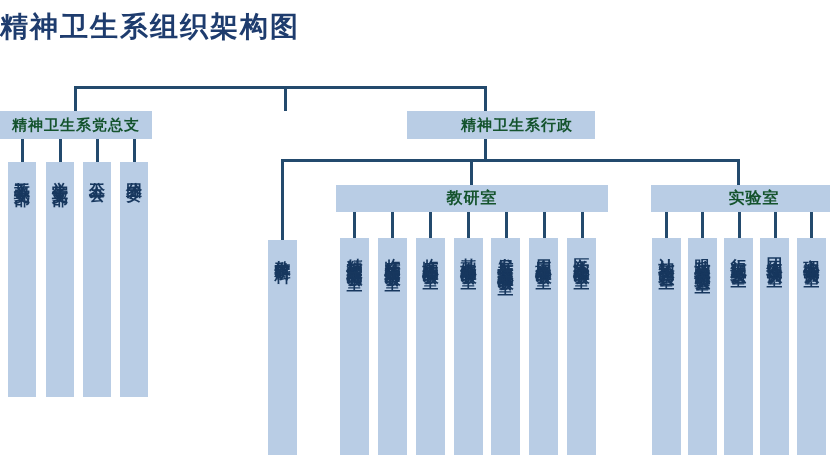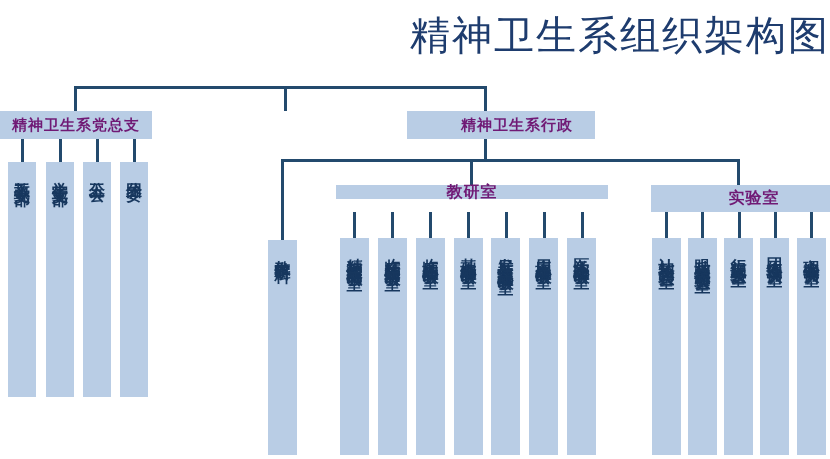--- a/index.html
+++ b/index.html
@@ -5,30 +5,30 @@
   html,body{margin:0;padding:0;background:#ffffff;}
   .canvas{
     position:relative;
     width:830px;height:459px;
     background:#ffffff;
     overflow:hidden;
     font-family:"Liberation Sans", sans-serif;
   }
   .title{
     position:absolute;top:8px;left:0;width:100%;
-    text-align:right;
-    font-size:40px;font-weight:normal;
+    text-align:left;
+    font-size:28px;font-weight:bold;
     color:#1e3c6e;
     letter-spacing:2px;
   }
   .line{position:absolute;background:#234a6d;}
   .hbox{
     position:absolute;
     background:#b9cde5;
-    color:#701a75;
+    color:#14532d;
     font-weight:bold;
     display:flex;align-items:center;justify-content:center;
     font-size:15px;
     letter-spacing:1px;
     white-space:nowrap;
   }
   .hbox.big{font-size:16px;}
   .vbox{
     position:absolute;
     background:#b9cde5;
@@ -99,21 +99,21 @@
     <span>分工会</span>
   </div>
   <div class="vbox" style="left:120px;top:162px;width:28px;height:235px;">
     <span>分团委</span>
   </div>
 
   <div class="vbox" style="left:268px;top:240px;width:29px;height:215px;">
     <span>教学科研科</span>
   </div>
 
-  <div class="hbox big" style="left:336px;top:185px;width:272px;height:14px;">
+  <div class="hbox big" style="left:336px;top:185px;width:272px;height:27px;">
     <span>教研室</span>
   </div>
   <div class="hbox big" style="left:651px;top:185px;width:176px;height:27px;padding-left:15px;">
     <span>实验室</span>
   </div>
 
   <div class="vbox" style="left:340px;top:238px;width:29px;height:217px;">
     <span>精神病学基础教研室</span>
   </div>
   <div class="vbox" style="left:378px;top:238px;width:29px;height:217px;">

